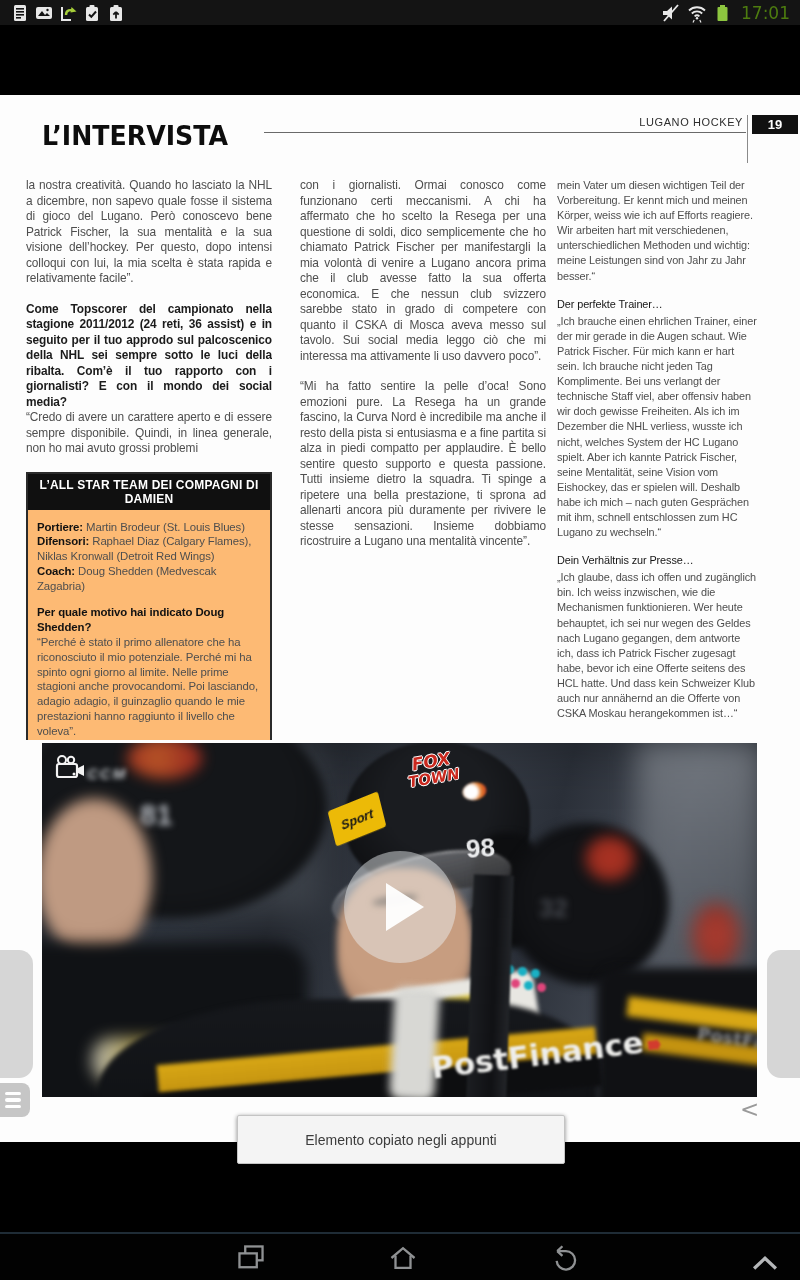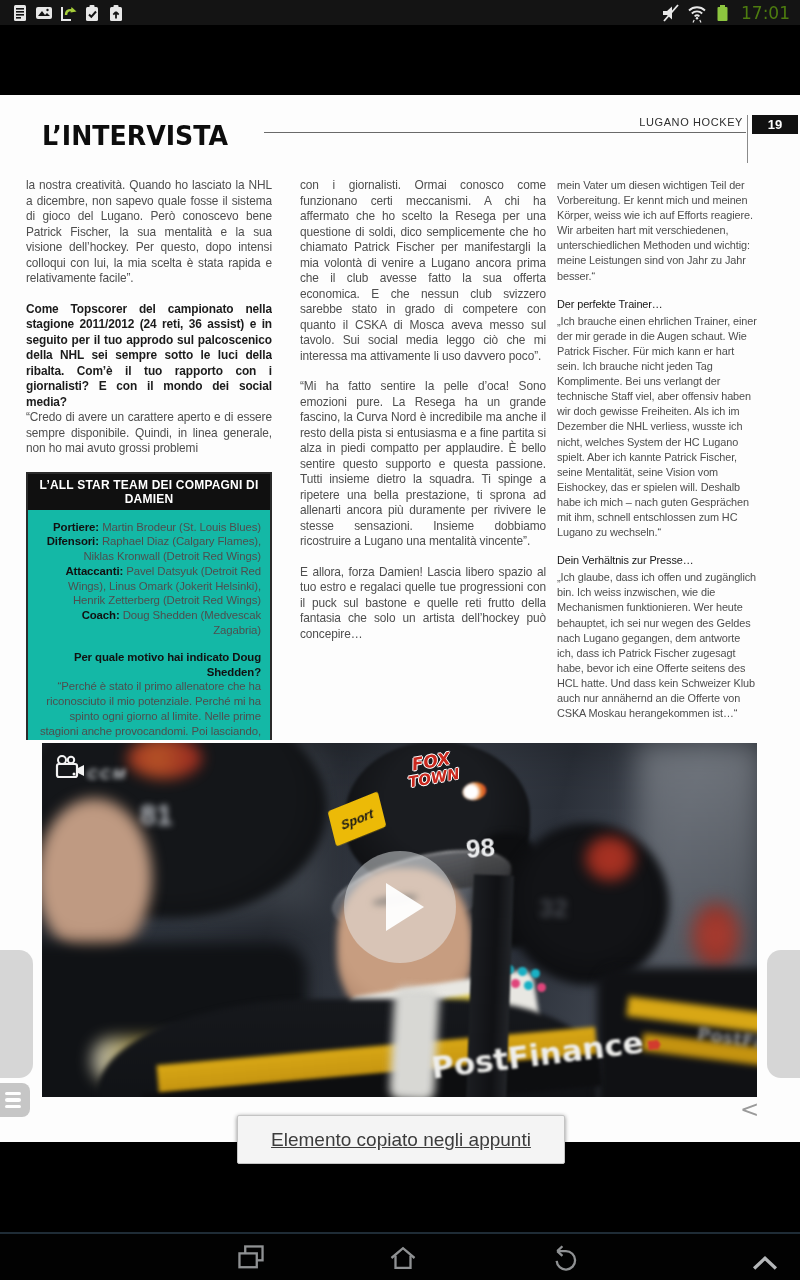--- a/index.html
+++ b/index.html
@@ -29,25 +29,25 @@
   .col-1{left:26px;width:246px;}
   .col-2{left:300px;width:246px;}
   .col-3{left:557px;width:200px;}
   .col p{margin:0 0 15px 0;font-size:11.9px;line-height:15.5px;text-align:justify;letter-spacing:-.1px;}
   .col p.q{font-weight:bold;color:#1b1b1b;margin-bottom:0;}
   .col p.follow{margin-top:0;}
   .col-3 p{font-size:10.9px;line-height:15.1px;text-align:left;margin:0 0 13px 0;}
   .col-3 .gh{font-weight:normal;color:#151515;margin-bottom:2px;}
 
   
-  .allstar{margin-top:4px;border:2px solid #2b2b2b;background:#14b8a6;}
+  .allstar{margin-top:4px;border:2px solid #2b2b2b;background:#fdba74;}
   .allstar-title{background:#101010;color:#fff;font-size:12px;font-weight:bold;text-align:center;
                  padding:4px 2px;letter-spacing:.2px;}
   .allstar-body{padding:10px 9px 9px 9px;}
-  .allstar-body p{margin:0;font-size:11.4px;line-height:14.8px;text-align:right;letter-spacing:-.1px;}
+  .allstar-body p{margin:0;font-size:11.4px;line-height:14.8px;text-align:left;letter-spacing:-.1px;}
   .allstar-body .lbl{font-weight:bold;color:#111;}
   .allstar-body .boxq{font-weight:bold;color:#111;margin-top:12px;}
 
   
   .photo{position:absolute;left:42px;top:648px;width:715px;height:354px;overflow:hidden;
          background:linear-gradient(105deg,#262a31 0%,#2e343d 18%,#23272e 34%,#3a404a 52%,#2b3039 66%,#454b55 82%,#31363f 100%);
          box-shadow:inset 0 0 60px rgba(0,0,0,.35);cursor:pointer;}
   .ph{position:absolute;}
   .ph-light-right{left:595px;top:0;width:125px;height:250px;background:linear-gradient(#8a8f96,#555a62);filter:blur(14px);opacity:.65;}
   .ph-light-mid{left:130px;top:0;width:150px;height:170px;background:#4a5058;filter:blur(16px);opacity:.6;}
@@ -129,21 +129,21 @@
             border-radius:0 8px 8px 0;cursor:pointer;display:flex;flex-direction:column;
             justify-content:center;gap:3px;padding-left:5px;box-sizing:border-box;}
   .list-btn i{display:block;width:16px;height:3.5px;background:#fff;border-radius:2px;}
   .back-chevron{position:absolute;left:740px;top:1096px;font-size:23px;color:#9a9a9a;cursor:pointer;
                 font-family:"DejaVu Sans",sans-serif;}
 
   
   .toast{position:absolute;left:237px;top:1115px;width:326px;height:47px;background:#f4f4f4;
          border:1px solid #c4c4c4;border-radius:2px;box-shadow:0 1px 4px rgba(0,0,0,.45);
          display:flex;align-items:center;justify-content:center;}
-  .toast span{font-size:19px;color:#3c3c3c;text-decoration:underline;}
+  .toast span{font-size:14px;color:#3c3c3c;}
 
   
   .bottom-black{position:absolute;left:0;top:1142px;width:800px;height:138px;background:#000;z-index:-1;}
   .nav-bar{position:absolute;left:0;top:1232px;width:800px;height:48px;background:#020202;
            border-top:2px solid #1f2c36;}
   .nav-ic{position:absolute;top:9px;width:30px;height:30px;cursor:pointer;}
   .nav-recents{left:236px;} .nav-home{left:388px;} .nav-back{left:548px;} .nav-hide{left:750px;top:14px;}
 </style>
 </head>
 <body>
@@ -210,32 +210,30 @@
     <div class="col col-1" lang="it">
       <p>la nostra creatività. Quando ho lasciato la NHL a dicembre, non sapevo quale fosse il sistema di gioco del Lugano. Però conoscevo bene Patrick Fischer, la sua mentalità e la sua visione dell’hockey. Per questo, dopo intensi colloqui con lui, la mia scelta è stata rapida e relativamente facile”.</p>
       <p class="q">Come Topscorer del campionato nella stagione 2011/2012 (24 reti, 36 assist) e in seguito per il tuo approdo sul palcoscenico della NHL sei sempre sotto le luci della ribalta. Com’è il tuo rapporto con i giornalisti? E con il mondo dei social media?</p>
       <p class="follow">“Credo di avere un carattere aperto e di essere sempre disponibile. Quindi, in linea generale, non ho mai avuto grossi problemi</p>
 
       <div class="allstar">
         <div class="allstar-title">L’ALL STAR TEAM DEI COMPAGNI DI DAMIEN</div>
         <div class="allstar-body">
           <p><span class="lbl">Portiere:</span> <span>Martin Brodeur (St. Louis Blues)</span></p>
           <p><span class="lbl">Difensori:</span> <span>Raphael Diaz (Calgary Flames), Niklas Kronwall (Detroit Red Wings)</span></p>
-          <p><span class="lbl">Attaccanti:</span> <span>Pavel Datsyuk (Detroit Red Wings), Linus Omark (Jokerit Helsinki), Henrik Zetterberg (Detroit Red Wings)</span></p>
           <p><span class="lbl">Coach:</span> <span>Doug Shedden (Medvescak Zagabria)</span></p>
           <p class="boxq">Per quale motivo hai indicato Doug Shedden?</p>
           <p>“Perché è stato il primo allenatore che ha riconosciuto il mio potenziale. Perché mi ha spinto ogni giorno al limite. Nelle prime stagioni anche provocandomi. Poi lasciando, adagio adagio, il guinzaglio quando le mie prestazioni hanno raggiunto il livello che voleva”.</p>
         </div>
       </div>
     </div>
 
     <div class="col col-2" lang="it">
       <p>con i giornalisti. Ormai conosco come funzionano certi meccanismi. A chi ha affermato che ho scelto la Resega per una questione di soldi, dico semplicemente che ho chiamato Patrick Fischer per manifestargli la mia volontà di venire a Lugano ancora prima che il club avesse fatto la sua offerta economica. E che nessun club svizzero sarebbe stato in grado di competere con quanto il CSKA di Mosca aveva messo sul tavolo. Sui social media leggo ciò che mi interessa ma attivamente li uso davvero poco”.</p>
       <p class="follow">“Mi ha fatto sentire la pelle d’oca! Sono emozioni pure. La Resega ha un grande fascino, la Curva Nord è incredibile ma anche il resto della pista si entusiasma e a fine partita si alza in piedi compatto per applaudire. È bello sentire questo supporto e questa passione. Tutti insieme dietro la squadra. Ti spinge a ripetere una bella prestazione, ti sprona ad allenarti ancora più duramente per rivivere le stesse sensazioni. Insieme dobbiamo ricostruire a Lugano una mentalità vincente”.</p>
-      <p>E allora, forza Damien! Lascia libero spazio al tuo estro e regalaci quelle tue progressioni con il puck sul bastone e quelle reti frutto della fantasia che solo un artista dell’hockey può concepire…</p>
     </div>
 
     <div class="col col-3" lang="de">
       <p>mein Vater um diesen wichtigen Teil der Vorbereitung. Er kennt mich und meinen Körper, weiss wie ich auf Efforts reagiere. Wir arbeiten hart mit verschiedenen, unterschiedlichen Methoden und wichtig: meine Leistungen sind von Jahr zu Jahr besser.“</p>
       <p class="gh">Der perfekte Trainer…</p>
       <p>„Ich brauche einen ehrlichen Trainer, einer der mir gerade in die Augen schaut. Wie Patrick Fischer. Für mich kann er hart sein. Ich brauche nicht jeden Tag Komplimente. Bei uns verlangt der technische Staff viel, aber offensiv haben wir doch gewisse Freiheiten. Als ich im Dezember die NHL verliess, wusste ich nicht, welches System der HC Lugano spielt. Aber ich kannte Patrick Fischer, seine Mentalität, seine Vision vom Eishockey, das er spielen will. Deshalb habe ich mich – nach guten Gesprächen mit ihm, schnell entschlossen zum HC Lugano zu wechseln.“</p>
       <p class="gh">Dein Verhältnis zur Presse…</p>
       <p>„Ich glaube, dass ich offen und zugänglich bin. Ich weiss inzwischen, wie die Mechanismen funktionieren. Wer heute behauptet, ich sei nur wegen des Geldes nach Lugano gegangen, dem antworte ich, dass ich Patrick Fischer zugesagt habe, bevor ich eine Offerte seitens des HCL hatte. Und dass kein Schweizer Klub auch nur annähernd an die Offerte von CSKA Moskau herangekommen ist…“</p>
     </div>
 

